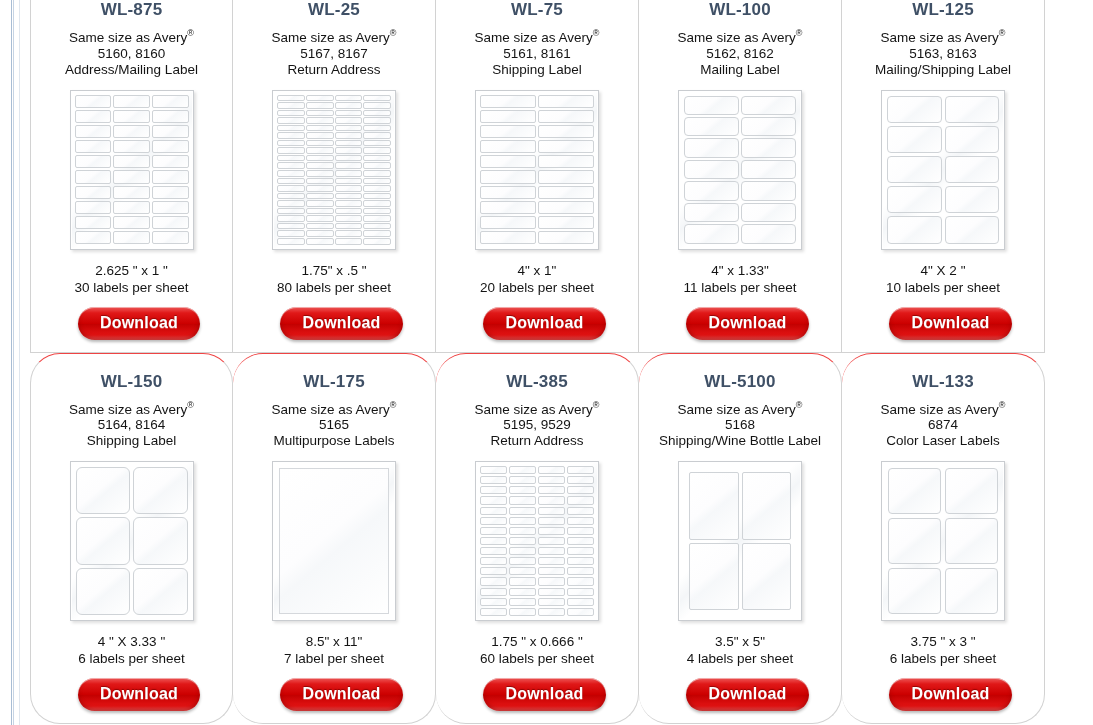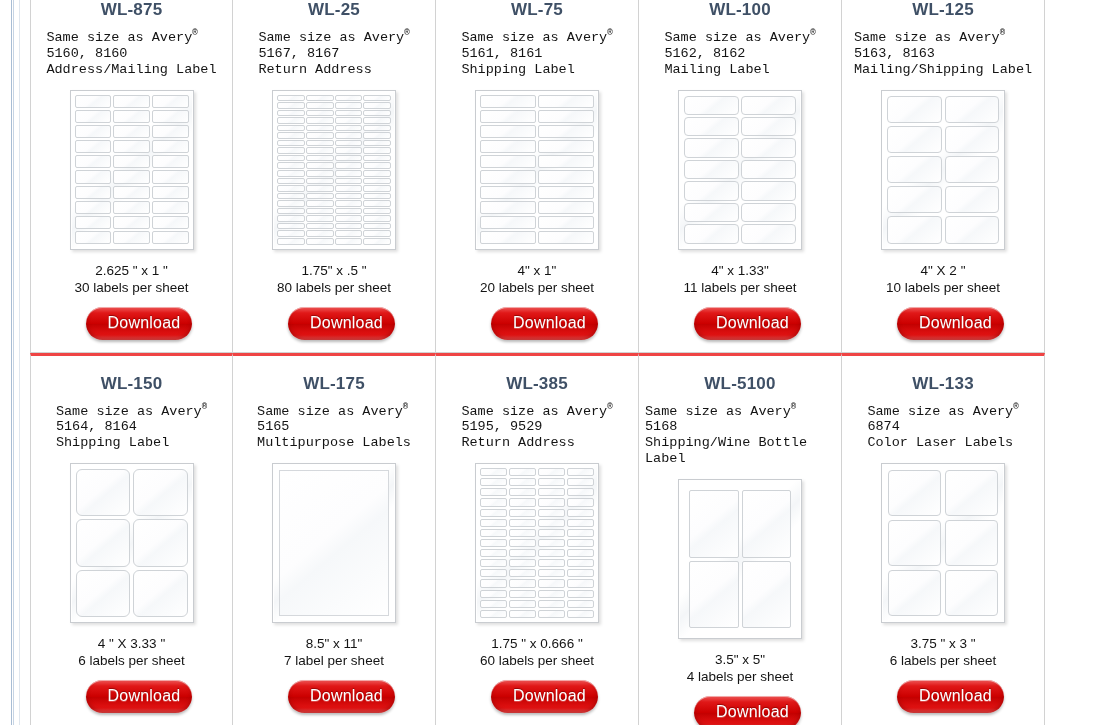--- a/index.html
+++ b/index.html
@@ -47,36 +47,36 @@
     border: 1px solid #d2d2d2;
     border-top: none;
     box-sizing: border-box;
     padding: 10px 6px 12px 6px;
     display: flex;
     flex-direction: column;
     align-items: center;
     background: #fff;
   }
   .cell + .cell { border-left: none; }
-  .row2 .cell { border-top: 3px solid #ef4444; }
+  .row2 .cell { border-top: 1px solid #ef4444; border-radius: 30px; }
 
   .sku {
     font-size: 17px;
     font-weight: bold;
     color: #3f5066;
     letter-spacing: .2px;
     margin: 9px 0 7px 0;
     line-height: 1;
   }
   .meta {
     font-size: 13.5px;
     line-height: 16px;
+    text-align: center;
     color: #141414;
     margin-bottom: 2px;
-    font-family: Liberation Mono, monospace;
   }
   .meta sup { font-size: 9px; vertical-align: super; }
 
   .sheet-box {
     margin: 10px 0 8px 0;
     height: 162px;
     display: flex;
     align-items: flex-start;
     justify-content: center;
   }
@@ -117,24 +117,24 @@
     margin-top: 2px;
   }
 
   .btn-wrap { margin-top: 11px; }
   .download-btn {
     display: inline-block;
     border: 0;
     cursor: pointer;
     font-family: "Liberation Sans", sans-serif;
     font-size: 16px;
-    font-weight: normal;
+    font-weight: bold;
     color: #ffffff;
     text-shadow: 0 -1px 1px rgba(120,0,0,0.75), 0 1px 0 rgba(255,255,255,0.25);
-    padding: 8px 12px 9px 22px;
+    padding: 8px 22px 9px 22px;
     border-radius: 18px;
     background: linear-gradient(to bottom,
         #f05a5a 0%, #e01818 18%, #cc0000 50%,
         #c20000 51%, #e21313 85%, #f25656 100%);
     box-shadow: inset 0 1px 0 rgba(255,255,255,0.5),
                 inset 0 -2px 4px rgba(120,0,0,0.45),
                 0 2px 3px rgba(0,0,0,0.28);
     line-height: 1;
     letter-spacing: .2px;
     margin-left: 15px;

